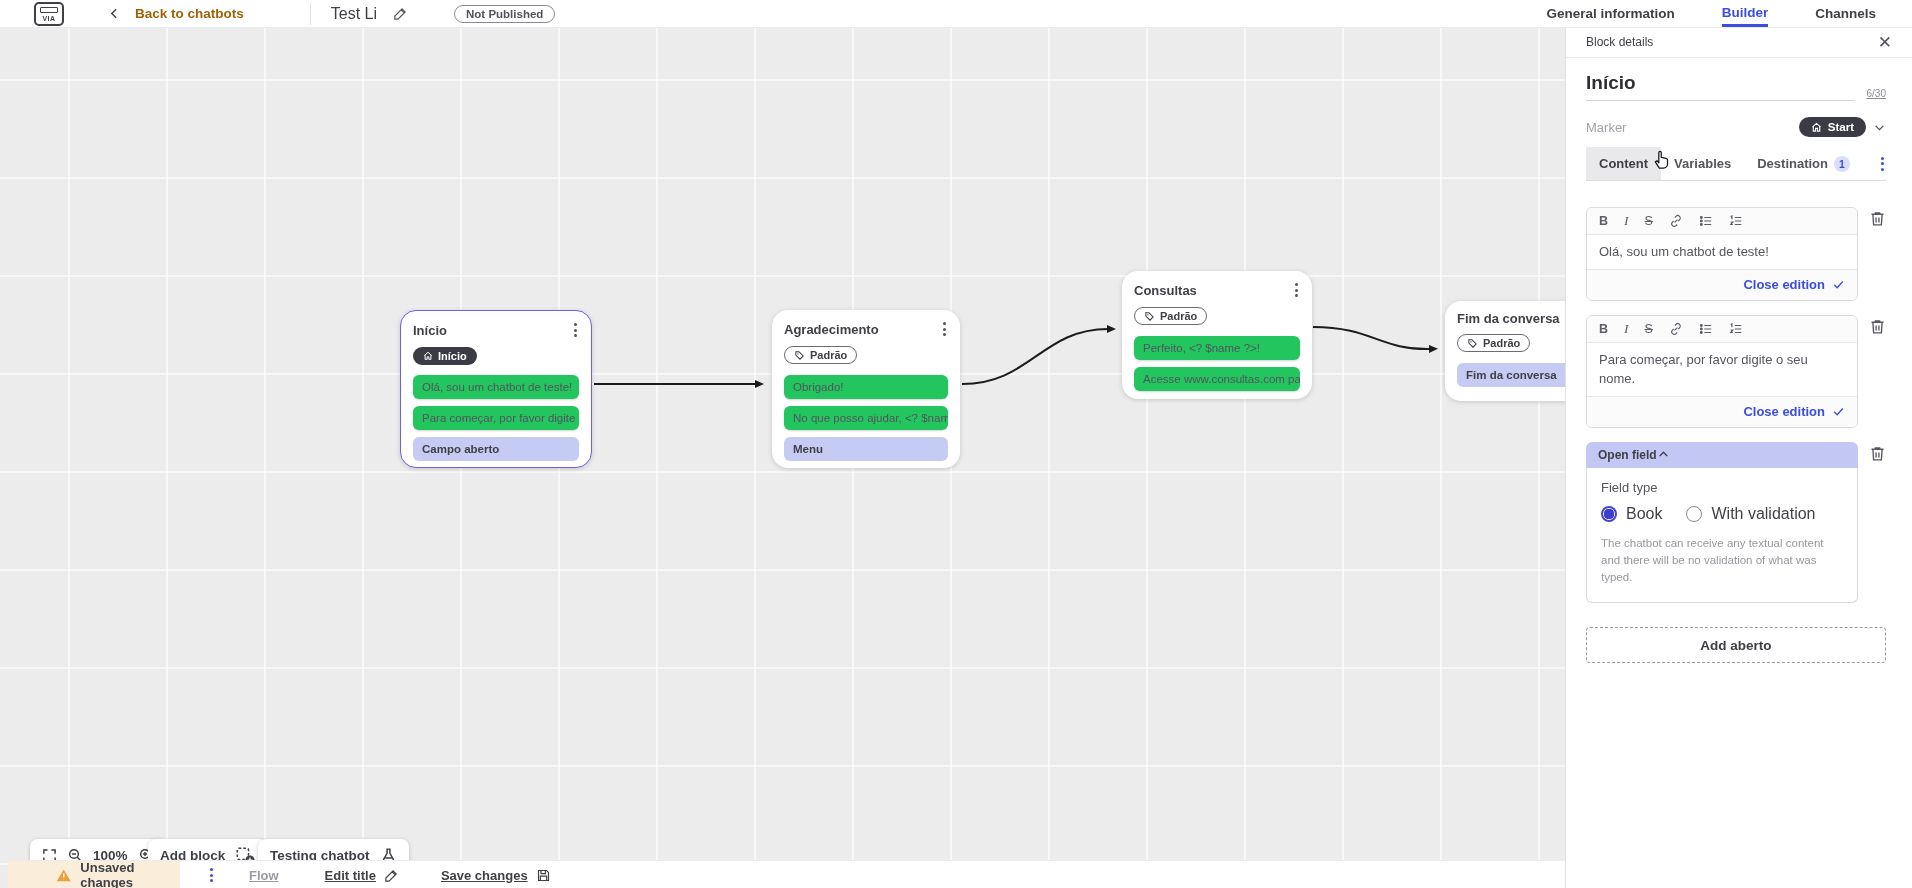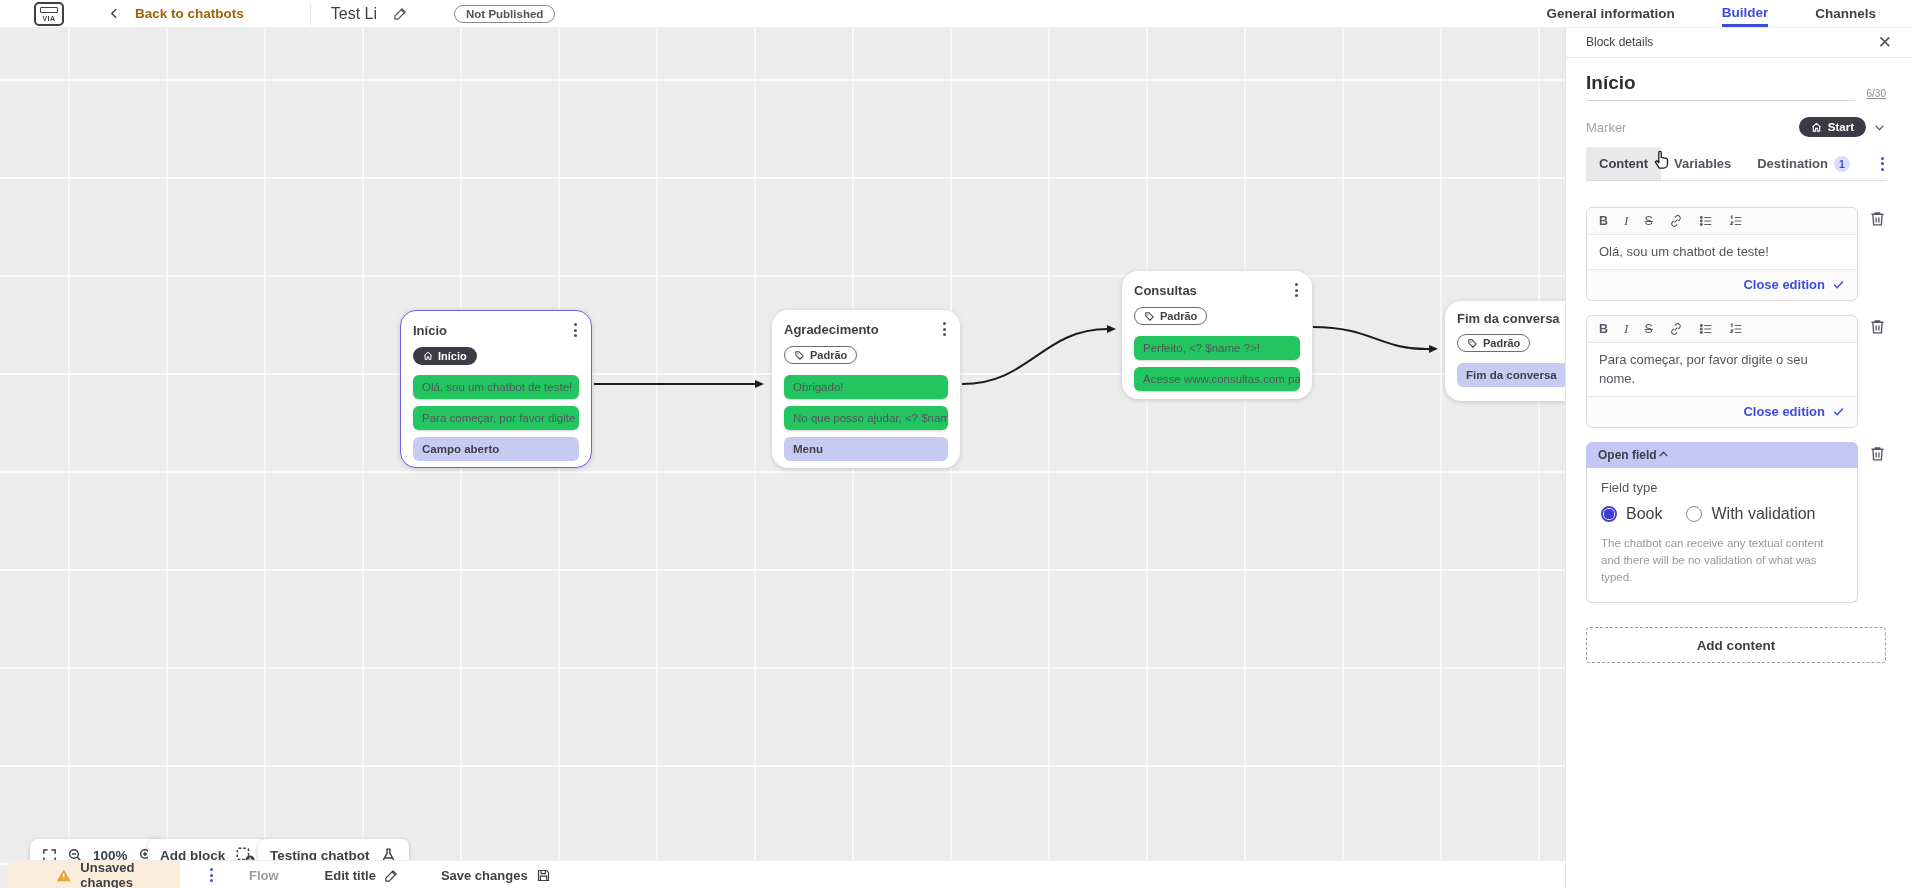--- a/index.html
+++ b/index.html
@@ -57,21 +57,21 @@
 
   
   #hscroll{position:absolute;left:557px;top:852px;width:1004px;height:5px;background:#c2c2c6;
            border-radius:3px;z-index:7;}
 
   
   #statusbar{position:absolute;left:8px;top:860px;width:1565px;height:28px;background:#fff;
              border-top:1px solid #ececee;display:flex;align-items:center;z-index:20;}
   #unsaved{width:172px;height:28px;background:#faeedb;display:flex;align-items:center;gap:9px;
            padding-left:48px;box-sizing:border-box;font-size:13px;font-weight:700;color:#3f3f46;}
-  .sb-item{font-size:13px;font-weight:700;color:#3f3f46;display:flex;align-items:center;gap:8px;cursor:pointer;}
+  .sb-item{font-size:13px;font-weight:700;color:#3f3f46;display:flex;align-items:center;gap:8px;cursor:pointer;text-decoration:underline;}
 
   
   #panel{position:absolute;left:1565px;top:27px;width:347px;height:861px;background:#fff;
          border-left:1px solid #e2e2e5;box-sizing:border-box;z-index:30;}
   #panel-head{height:30px;display:flex;align-items:center;justify-content:space-between;
               padding:0 20px;border-bottom:1px solid #e8e8ea;font-size:12px;color:#3f3f46;}
   .x-icon{font-size:17px;color:#55555e;cursor:pointer;line-height:17px;}
   .p-pad{padding:0 26px 0 20px;}
   #title-row{display:flex;align-items:flex-end;margin-top:14px;}
   #block-name{flex:1;font-size:19px;font-weight:600;color:#2f2f33;border-bottom:1px solid #d4d4d8;
@@ -439,21 +439,21 @@
           <div class="of-desc">The chatbot can receive any textual content and there will be no validation of what was typed.</div>
         </div>
       </div>
       <span class="ptrash">
         <svg width="17" height="17" viewBox="0 0 24 24" fill="none" stroke="currentColor" stroke-width="1.9">
             <path d="M3.5 6 h17 M9 6 V4 h6 v2 M5.5 6 l1 15 h11 l1-15 M10 10.5 v7 M14 10.5 v7"></path>
           </svg>
       </span>
     </div>
 
-    <div id="add-content">Add content</div>
+    <div id="add-content">Add aberto</div>
   </div>
 
   <div id="statusbar">
     <div id="unsaved">
       <svg width="17" height="17" viewBox="0 0 24 24">
           <path d="M12 2.5 L23 21 H1 Z" fill="#e8a33d"></path>
           <path d="M12 9 v6 M12 17.6 v.4" stroke="#fff" stroke-width="2.2"></path>
         </svg>
       <span>Unsaved changes</span>
     </div>

